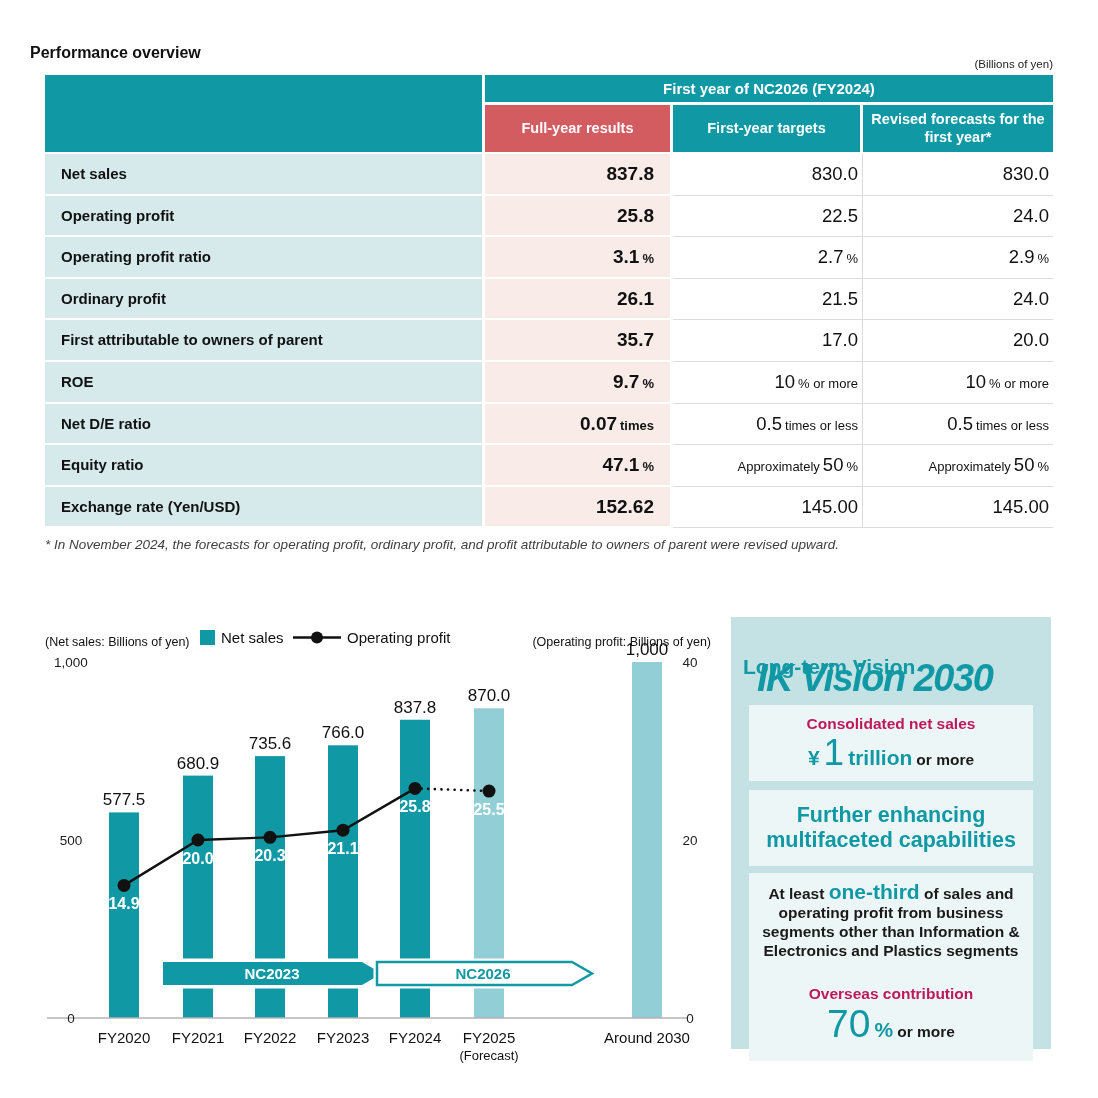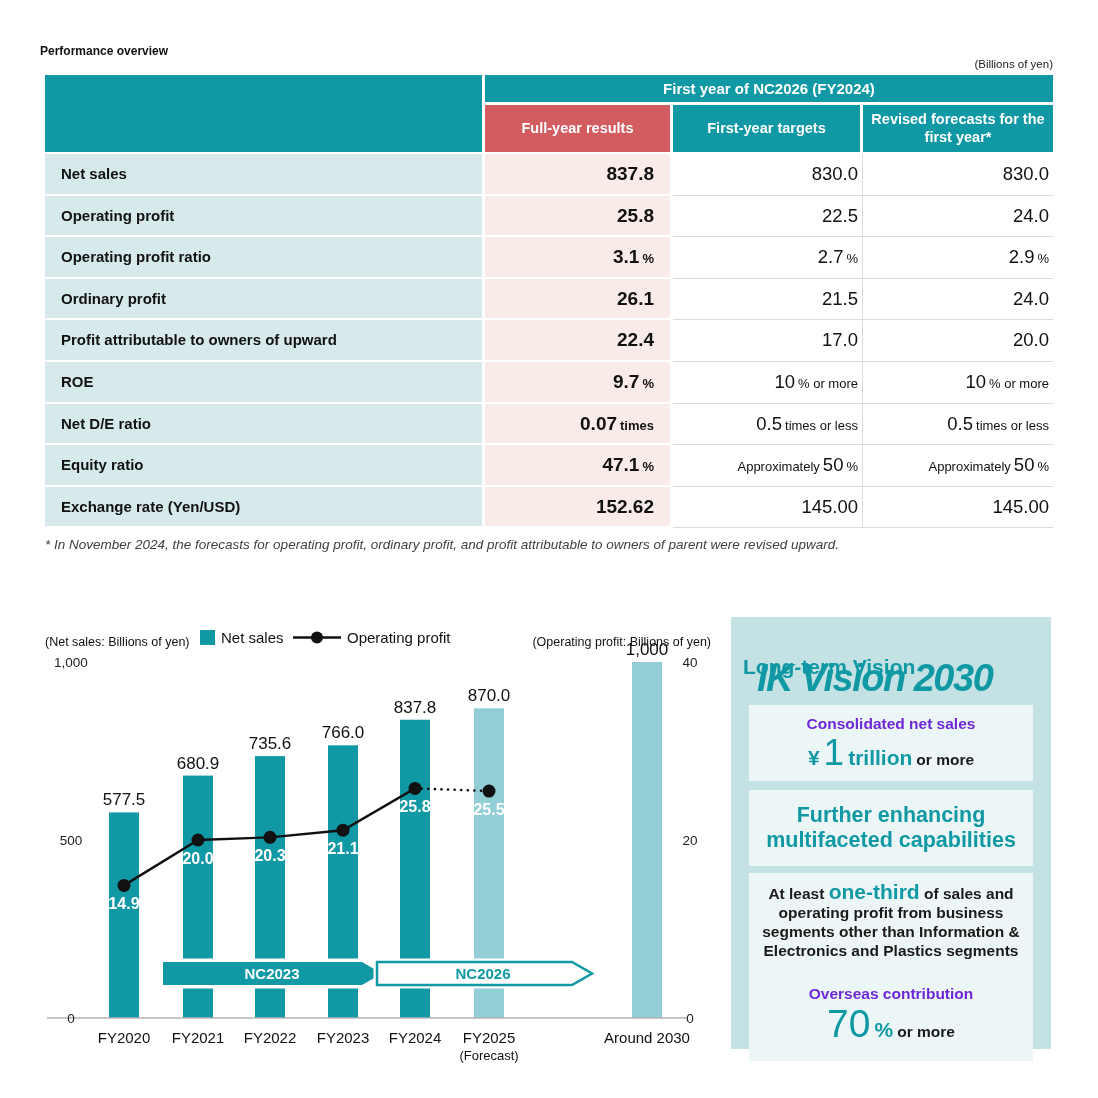--- a/index.html
+++ b/index.html
@@ -3,21 +3,21 @@
 <meta charset="utf-8">
 <style>
   :root{
     --accent:#1099a4; --light-bar:#92ced5; --header-red:#d25c60;
     --row-pink:#f9ece8; --row-teal:#d7eaeb; --panel-bg:#c4e1e3; --box-bg:#edf6f6;
   }
   html,body{margin:0;padding:0;}
   body{width:1098px;height:1098px;position:relative;background:#fff;
        font-family:"Liberation Sans",sans-serif;color:#111;overflow:hidden;}
 
-  .page-title{position:absolute;left:40px;top:44px;font-size:12px;font-weight:bold;}
+  .page-title{position:absolute;left:30px;top:44px;font-size:16px;font-weight:bold;}
   .byline{position:absolute;right:45px;top:58px;font-size:11.5px;color:#222;}
 
   
   .ptable{position:absolute;left:45px;top:75px;width:1008px;display:grid;
           grid-template-columns:440px 188px 190px 190px;
           grid-template-rows:30px 49px;grid-auto-rows:41.6px;box-sizing:border-box;}
   .ptable>div{box-sizing:border-box;}
   .h-corner{grid-area:1/1/3/2;background:var(--accent);border-right:3px solid #fff;border-bottom:2px solid #fff;}
   .h-group{grid-area:1/2/2/5;background:var(--accent);color:#fff;font-weight:bold;font-size:15px;
            text-align:center;line-height:27px;border-bottom:3px solid #fff;}
@@ -46,21 +46,21 @@
   .vision{position:absolute;left:731px;top:617px;width:320px;height:432px;background:var(--panel-bg);}
   .v-kicker{position:absolute;left:12px;top:17px;font-size:21px;font-weight:bold;color:var(--accent);margin-top:21px;}
   .v-title{position:absolute;left:26px;top:40px;font-size:38px;font-weight:bold;font-style:italic;
            letter-spacing:-1.5px;color:var(--accent);white-space:nowrap;}
   .vbox{position:absolute;left:18px;width:284px;background:var(--box-bg);text-align:center;
         display:flex;flex-direction:column;justify-content:center;box-sizing:border-box;}
   .vb1{top:88px;height:76px;}
   .vb2{top:173px;height:76px;}
   .vb3{top:256px;height:94px;padding:0 2px;}
   .vb4{top:350px;height:94px;}
-  .vb-head{font-size:15.5px;font-weight:bold;color:#6d28d9;}
+  .vb-head{font-size:15.5px;font-weight:bold;color:#be185d;}
   .vb-big-row{display:flex;justify-content:center;align-items:baseline;gap:4px;margin-top:1px;}
   .vb-big-row .yen{font-size:21px;font-weight:bold;color:var(--accent);}
   .vb-big-row .big{font-size:37px;font-weight:400;color:var(--accent);line-height:1;}
   .vb4 .vb-big-row .big{font-size:39px;}
   .vb-big-row .t-unit{font-size:21px;font-weight:bold;color:var(--accent);}
   .vb-big-row .pct{font-size:21px;font-weight:bold;color:var(--accent);}
   .vb-big-row .suffix{font-size:15.5px;font-weight:bold;color:#1a1a1a;}
   .vb-statement{font-size:21.5px;font-weight:bold;color:var(--accent);line-height:1.18;}
   .vb-mixed{font-size:15.5px;font-weight:bold;color:#1a1a1a;line-height:1.22;}
   .vb-mixed .hl{font-size:21px;color:var(--accent);}
@@ -87,22 +87,22 @@
     <div class="c-white mid"><span class="seg-n">22.5</span></div>
     <div class="c-white"><span class="seg-n">24.0</span></div>
     <div class="c-label">Operating profit ratio</div>
     <div class="c-pink"><span class="seg-n">3.1</span><span class="seg-u">%</span></div>
     <div class="c-white mid"><span class="seg-n">2.7</span><span class="seg-u">%</span></div>
     <div class="c-white"><span class="seg-n">2.9</span><span class="seg-u">%</span></div>
     <div class="c-label">Ordinary profit</div>
     <div class="c-pink"><span class="seg-n">26.1</span></div>
     <div class="c-white mid"><span class="seg-n">21.5</span></div>
     <div class="c-white"><span class="seg-n">24.0</span></div>
-    <div class="c-label">Profit attributable to owners of upward</div>
-    <div class="c-pink"><span class="seg-n">22.4</span></div>
+    <div class="c-label">First attributable to owners of parent</div>
+    <div class="c-pink"><span class="seg-n">35.7</span></div>
     <div class="c-white mid"><span class="seg-n">17.0</span></div>
     <div class="c-white"><span class="seg-n">20.0</span></div>
     <div class="c-label">ROE</div>
     <div class="c-pink"><span class="seg-n">9.7</span><span class="seg-u">%</span></div>
     <div class="c-white mid"><span class="seg-n">10</span><span class="seg-u">% or more</span></div>
     <div class="c-white"><span class="seg-n">10</span><span class="seg-u">% or more</span></div>
     <div class="c-label">Net D/E ratio</div>
     <div class="c-pink"><span class="seg-n">0.07</span><span class="seg-u">times</span></div>
     <div class="c-white mid"><span class="seg-n">0.5</span><span class="seg-u">times or less</span></div>
     <div class="c-white"><span class="seg-n">0.5</span><span class="seg-u">times or less</span></div>

